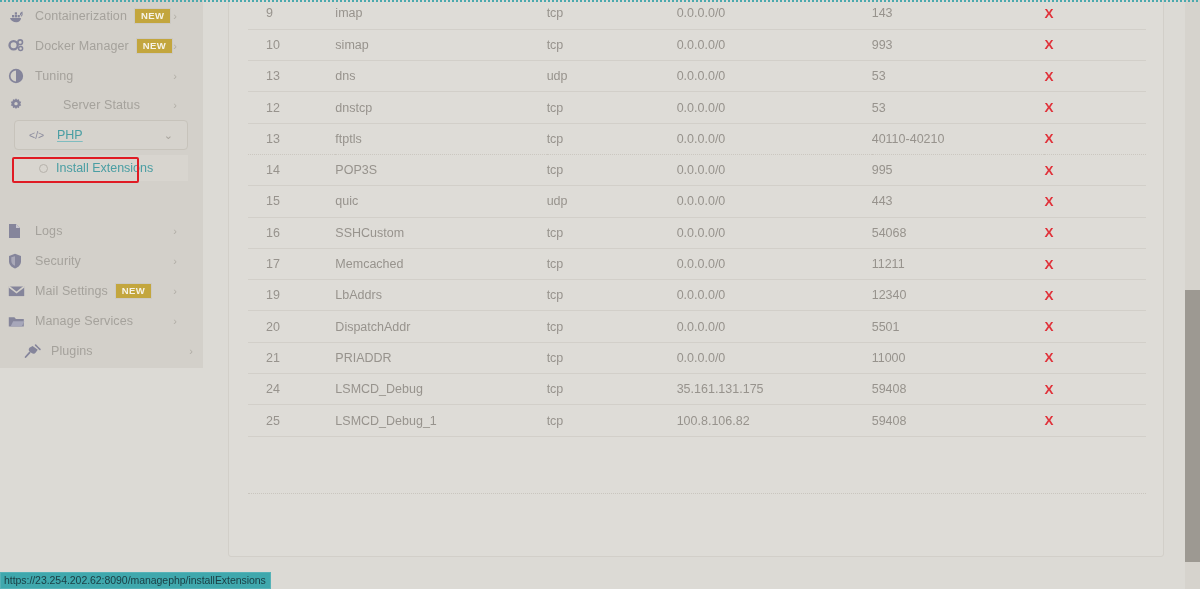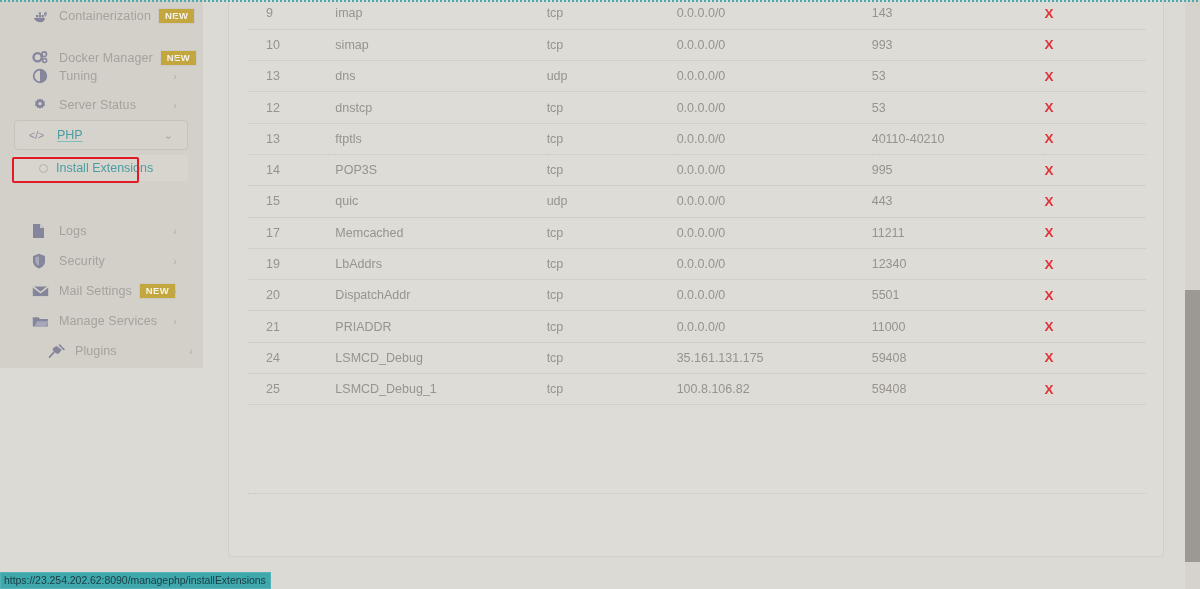--- a/index.html
+++ b/index.html
@@ -38,21 +38,21 @@
     height: 368px;
     background: #d3d0ca;
     box-sizing: border-box;
     z-index: 30;
   }
   .nav-item {
     position: relative;
     height: 30px;
     display: flex;
     align-items: center;
-    padding-left: 32px;
+    padding-left: 8px;
     box-sizing: border-box;
   }
   .nav-icon {
     width: 20px;
     height: 18px;
     display: flex;
     align-items: center;
     justify-content: flex-start;
     color: #85859b;
     flex: 0 0 auto;
@@ -273,21 +273,21 @@
         <rect x="9.6" y="6" width="2.2" height="2.4" fill="#85859b"></rect>
         <rect x="6.8" y="3.3" width="2.2" height="2.3" fill="#85859b"></rect>
         <path d="M13 7.4c1.2-1.1 1.4-2.6 1-4.1-1.1.5-1.7 1.6-1.6 2.9" stroke="#85859b" stroke-width="1.1" fill="none"></path>
       </svg>
     </span>
     <span class="nav-label">Containerization</span>
     <span class="badge-new">NEW</span>
     <span class="chev-right">›</span>
   </div>
 
-  <div class="nav-item" style="position:absolute;top:43px;left:0;width:203px;">
+  <div class="nav-item" style="position:absolute;top:31px;left:0;width:203px;">
     <span class="nav-icon">
       <svg width="17" height="16" viewBox="0 0 17 16" fill="none">
         <circle cx="5.6" cy="7.2" r="4.1" stroke="#85859b" stroke-width="2.3" fill="none"></circle>
         <circle cx="5.6" cy="7.2" r="1.1" fill="#d3d0ca"></circle>
         <circle cx="12.2" cy="4.2" r="2.3" stroke="#85859b" stroke-width="1.6" fill="none"></circle>
         <circle cx="12.6" cy="10.6" r="2" stroke="#85859b" stroke-width="1.5" fill="none"></circle>
       </svg>
     </span>
     <span class="nav-label">Docker Manager</span>
     <span class="badge-new">NEW</span>
@@ -298,21 +298,21 @@
     <span class="nav-icon">
       <svg width="16" height="16" viewBox="0 0 16 16">
         <circle cx="8" cy="8" r="6.3" fill="none" stroke="#85859b" stroke-width="1.7"></circle>
         <path d="M8 1.7A6.3 6.3 0 0 1 8 14.3z" fill="#85859b"></path>
       </svg>
     </span>
     <span class="nav-label">Tuning</span>
     <span class="chev-right">›</span>
   </div>
 
-  <div class="nav-item" style="position:absolute;top:90px;left:0;width:203px;">
+  <div class="nav-item" style="position:absolute;top:90px;left:0;width:203px;gap:28px;">
     <span class="nav-icon">
       <svg width="16" height="16" viewBox="0 0 16 16">
         <path d="M8 1.2l1.1 1.6 1.9-.5.3 1.95 1.9.6-.85 1.8.85 1.8-1.9.6-.3 1.95-1.9-.5L8 12.1 6.9 10.5l-1.9.5-.3-1.95-1.9-.6.85-1.8-.85-1.8 1.9-.6.3-1.95 1.9.5z" fill="#85859b"></path>
         <circle cx="8" cy="6.65" r="1.7" fill="#d3d0ca"></circle>
       </svg>
     </span>
     <span class="nav-label">Server Status</span>
     <span class="chev-right">›</span>
   </div>
 
@@ -446,20 +446,28 @@
         </tr>
         <tr>
           <td class="col-id">15</td>
           <td class="col-name">quic</td>
           <td class="col-proto">udp</td>
           <td class="col-cidr">0.0.0.0/0</td>
           <td class="col-port">443</td>
           <td class="col-del"><span class="del-x">X</span></td>
         </tr>
         <tr>
+          <td class="col-id">16</td>
+          <td class="col-name">SSHCustom</td>
+          <td class="col-proto">tcp</td>
+          <td class="col-cidr">0.0.0.0/0</td>
+          <td class="col-port">54068</td>
+          <td class="col-del"><span class="del-x">X</span></td>
+        </tr>
+        <tr>
           <td class="col-id">17</td>
           <td class="col-name">Memcached</td>
           <td class="col-proto">tcp</td>
           <td class="col-cidr">0.0.0.0/0</td>
           <td class="col-port">11211</td>
           <td class="col-del"><span class="del-x">X</span></td>
         </tr>
         <tr>
           <td class="col-id">19</td>
           <td class="col-name">LbAddrs</td>

